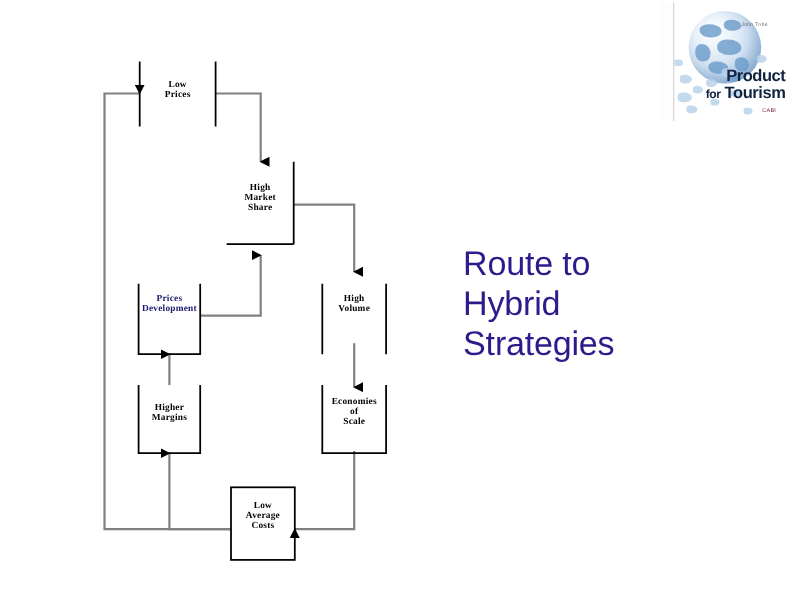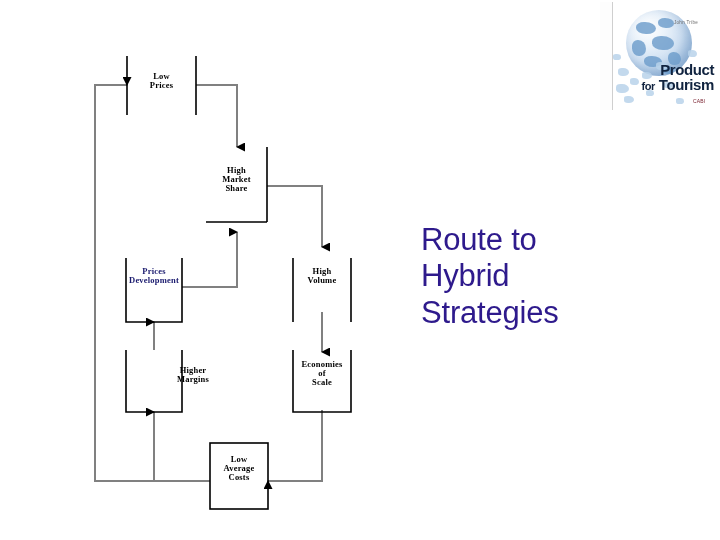--- a/index.html
+++ b/index.html
@@ -206,21 +206,21 @@
   <div class="node-label" style="left: 206px; top: 166px; width: 61px; color: rgb(0, 0, 0);">High
 Market
 Share</div>
 
   <div class="node-label accent" style="left: 122px; top: 267px; width: 64px; color: rgb(26, 26, 110);">Prices
 Development</div>
 
   <div class="node-label" style="left: 293px; top: 267px; width: 58px; color: rgb(0, 0, 0);">High
 Volume</div>
 
-  <div class="node-label" style="left: 126px; top: 366px; width: 56px; color: rgb(0, 0, 0); margin-left: 39px;">Higher
+  <div class="node-label" style="left: 126px; top: 366px; width: 56px; color: rgb(0, 0, 0);">Higher
 Margins</div>
 
   <div class="node-label" style="left: 291px; top: 360px; width: 62px; color: rgb(0, 0, 0); text-align: center;">Economies
 of
 Scale</div>
 
   <div class="node-label" style="left: 210px; top: 455px; width: 58px; color: rgb(0, 0, 0);">Low
 Average
 Costs</div>
 

